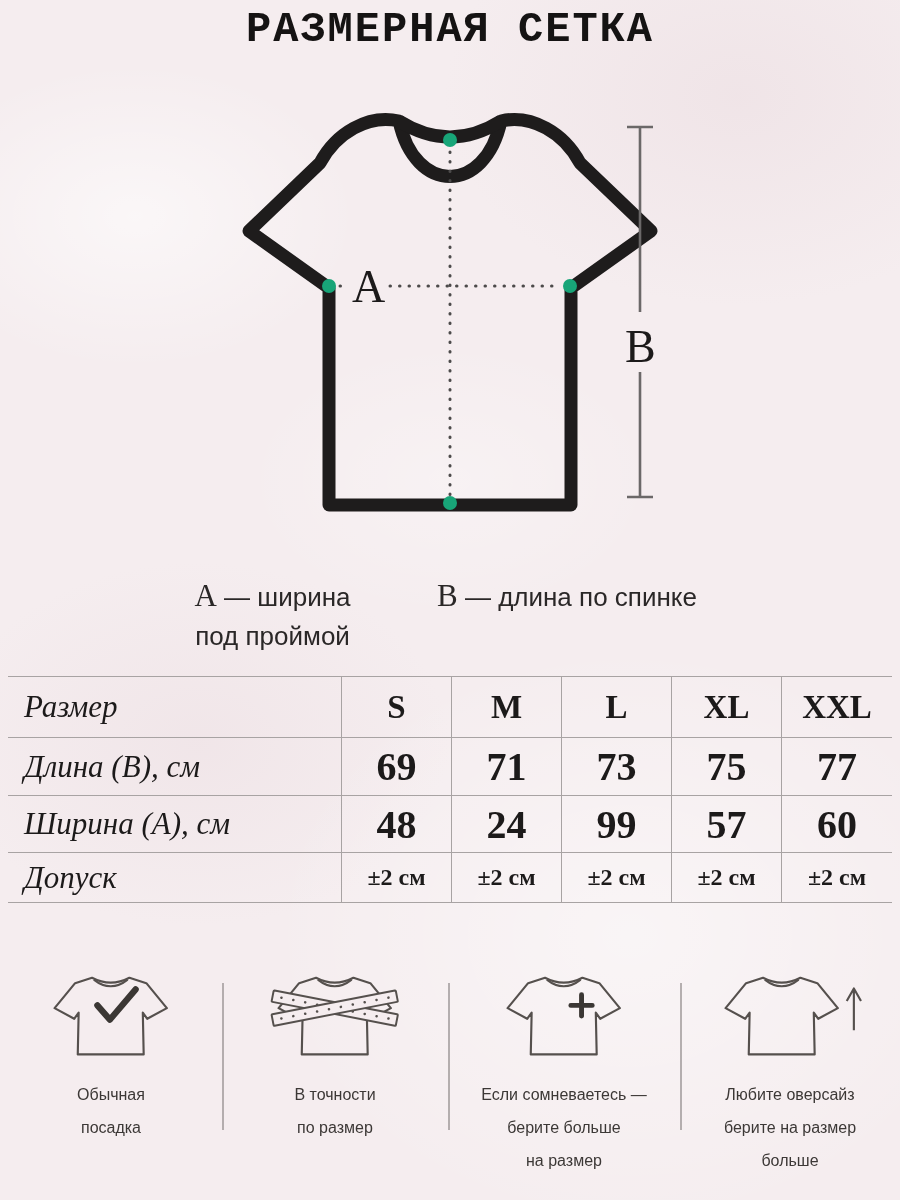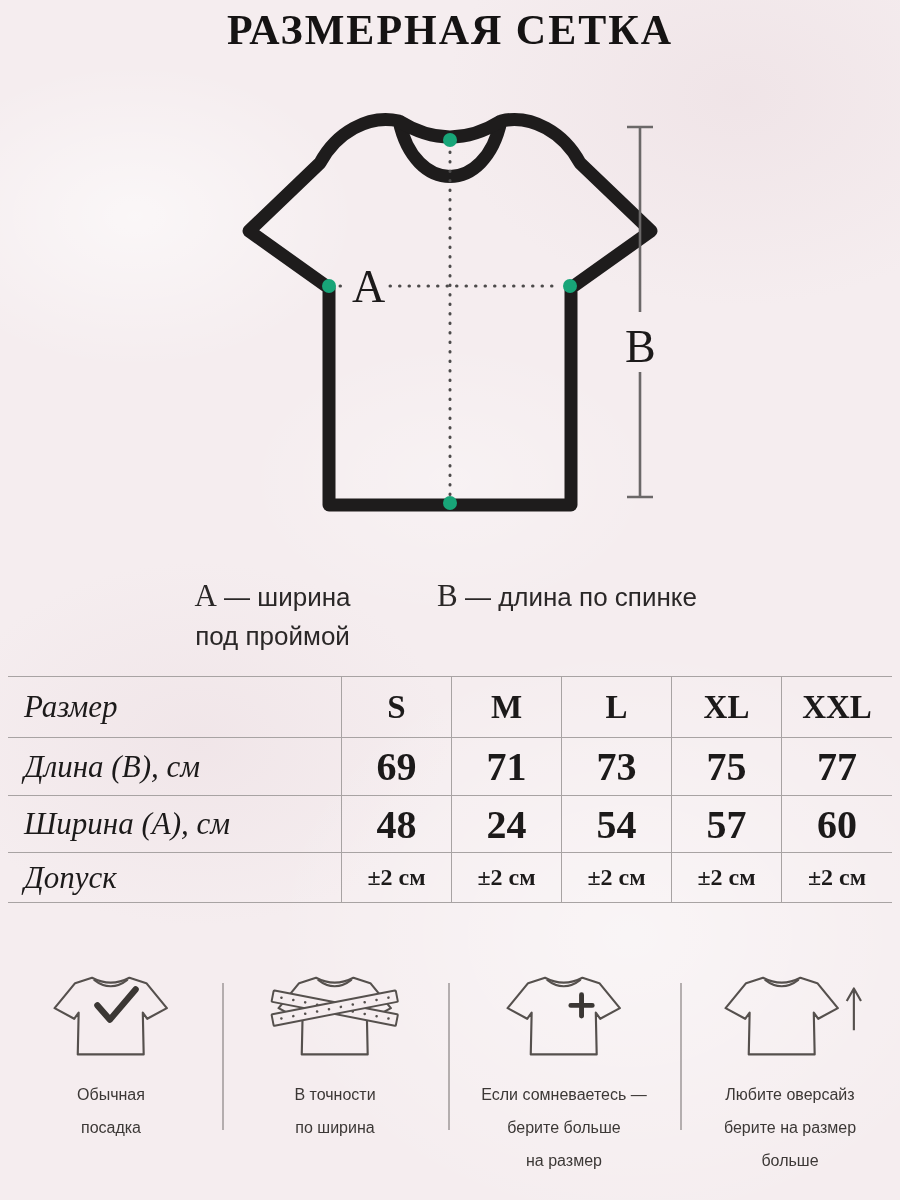--- a/index.html
+++ b/index.html
@@ -13,21 +13,21 @@
     background-image:
       radial-gradient(ellipse 320px 220px at 15% 18%, rgba(255,255,255,.55), transparent 70%),
       radial-gradient(ellipse 420px 300px at 82% 8%, rgba(230,212,217,.35), transparent 70%),
       radial-gradient(ellipse 520px 420px at 70% 78%, rgba(255,255,255,.45), transparent 70%),
       radial-gradient(ellipse 360px 260px at 22% 62%, rgba(231,214,219,.32), transparent 70%),
       radial-gradient(ellipse 300px 200px at 50% 40%, rgba(255,255,255,.28), transparent 70%);
   }
   .title{
     position:absolute;top:0;left:0;right:0;margin:0;padding-top:6px;
     text-align:center;
-    font-family:Liberation Serif, serif;
+    font-family:Liberation Mono, monospace;
     font-size:42px;font-weight:600;letter-spacing:2px;color:#151313;
   }
   .diagram{position:absolute;left:215px;top:95px;width:450px;height:455px;}
   .shirt-stroke{fill:none;stroke:#1e1c1c;stroke-width:13;stroke-linejoin:round;}
   .dotline{fill:none;stroke:#4c4a4a;stroke-width:3;stroke-linecap:round;stroke-dasharray:0.5 9;}
   .measure{fill:none;stroke:#6b6868;stroke-width:2.6;}
   .pt-label{font-family:"Liberation Serif",serif;font-size:46px;fill:#1c1a1a;}
   .dot{fill:#18a578;stroke:none;}
 
   .legend-a{position:absolute;left:150px;top:576px;width:245px;text-align:center;line-height:39px;font-size:26px;color:#2a2727;}
@@ -109,21 +109,21 @@
     <div class="cell lbl">Длина (В), см</div>
     <div class="cell val">69</div>
     <div class="cell val">71</div>
     <div class="cell val">73</div>
     <div class="cell val">75</div>
     <div class="cell val">77</div>
 
     <div class="cell lbl">Ширина (А), см</div>
     <div class="cell val">48</div>
     <div class="cell val">24</div>
-    <div class="cell val">54</div>
+    <div class="cell val">99</div>
     <div class="cell val">57</div>
     <div class="cell val">60</div>
 
     <div class="cell lbl">Допуск</div>
     <div class="cell val tol">±2 см</div>
     <div class="cell val tol">±2 см</div>
     <div class="cell val tol">±2 см</div>
     <div class="cell val tol">±2 см</div>
     <div class="cell val tol">±2 см</div>
   </div>
@@ -150,21 +150,21 @@
           <rect class="tape" x="14" y="38.5" width="142" height="13" rx="1"></rect>
           <path class="tape-dots" d="M 24 45 H 148"></path>
         </g>
         <g transform="rotate(-11 85 45)">
           <rect class="tape" x="14" y="38.5" width="142" height="13" rx="1"></rect>
           <path class="tape-dots" d="M 24 45 H 148"></path>
         </g>
       </svg>
       <div class="fit-caption">
         <div>В точности</div>
-        <div>по ширина</div>
+        <div>по размер</div>
       </div>
     </div>
 
     <div class="fit-item">
       <svg viewBox="0 0 170 110">
         <path class="icon-stroke" d="M 64 11 L 45 17 L 22 45 L 44 57 L 49 50 L 48 97 L 122 97 L 121 50 L 126 57 L 148 45 L 125 17 L 106 11 Q 85 22 64 11 Z"></path>
         <path class="icon-stroke" d="M 66 13 Q 85 28 104 13"></path>
         <path class="icon-thick" stroke-width="5.5" stroke-linecap="butt" d="M 105 30 V 54 M 93 42 H 117"></path>
       </svg>
       <div class="fit-caption">

